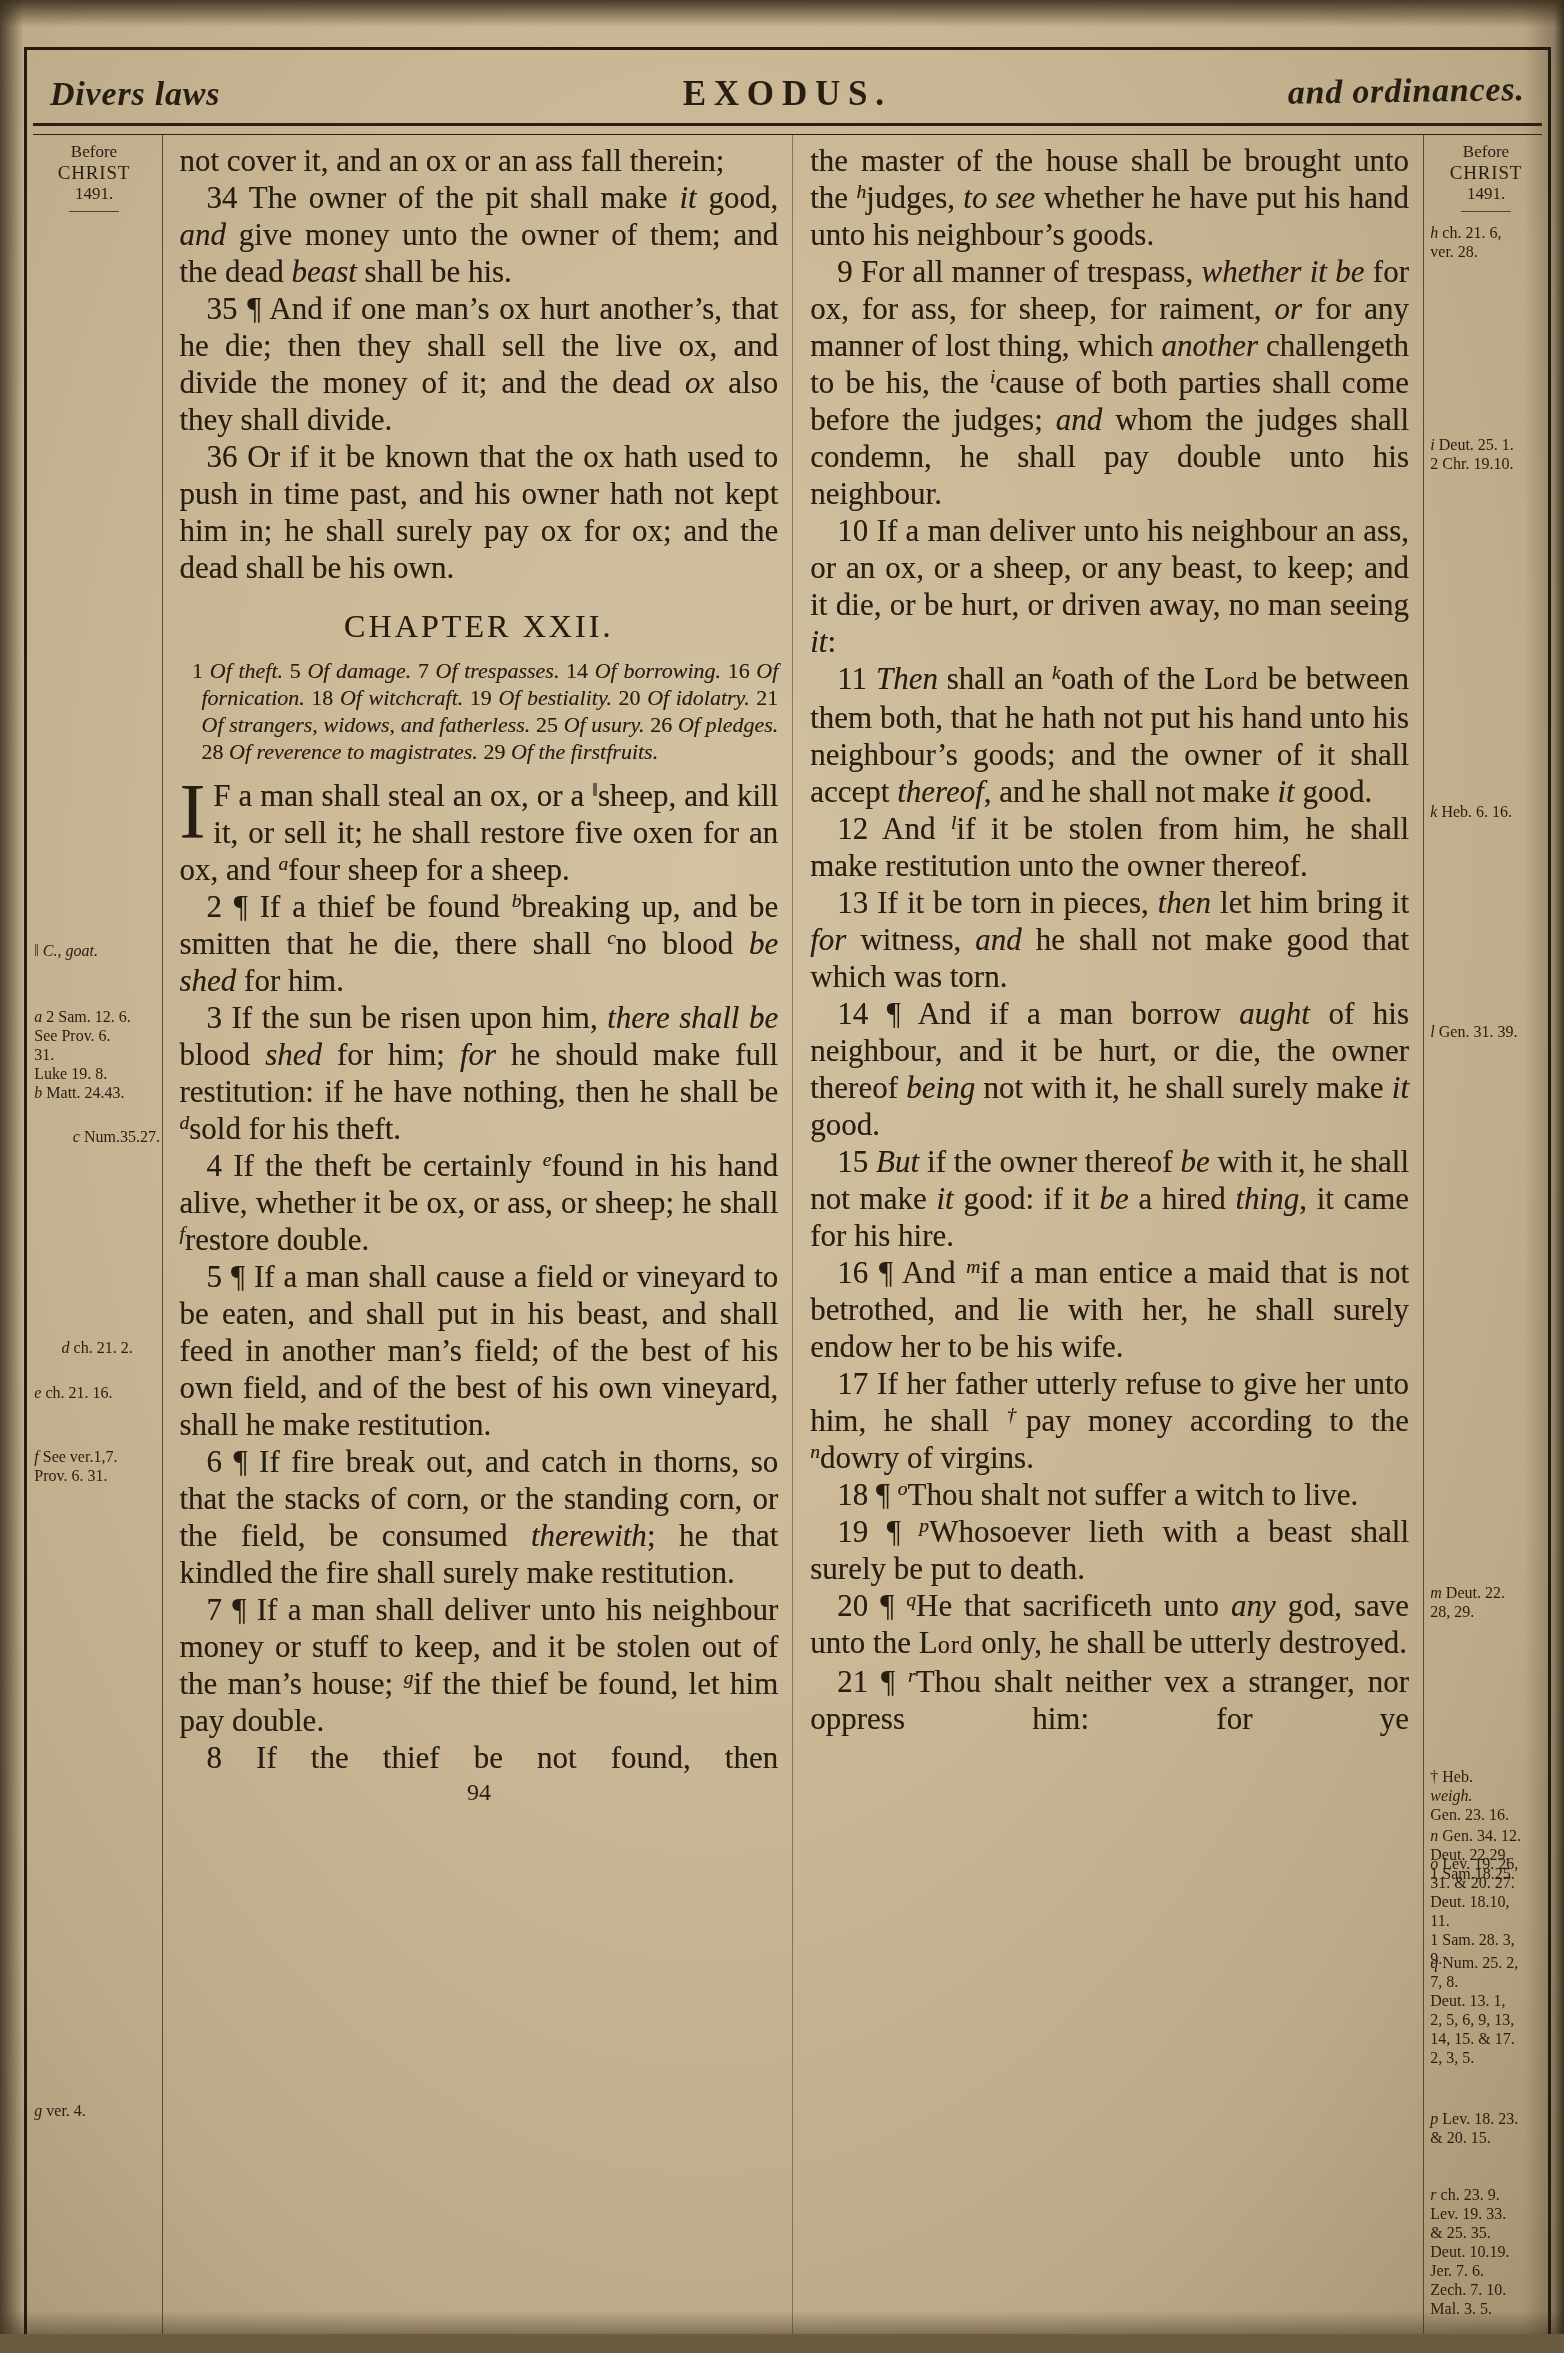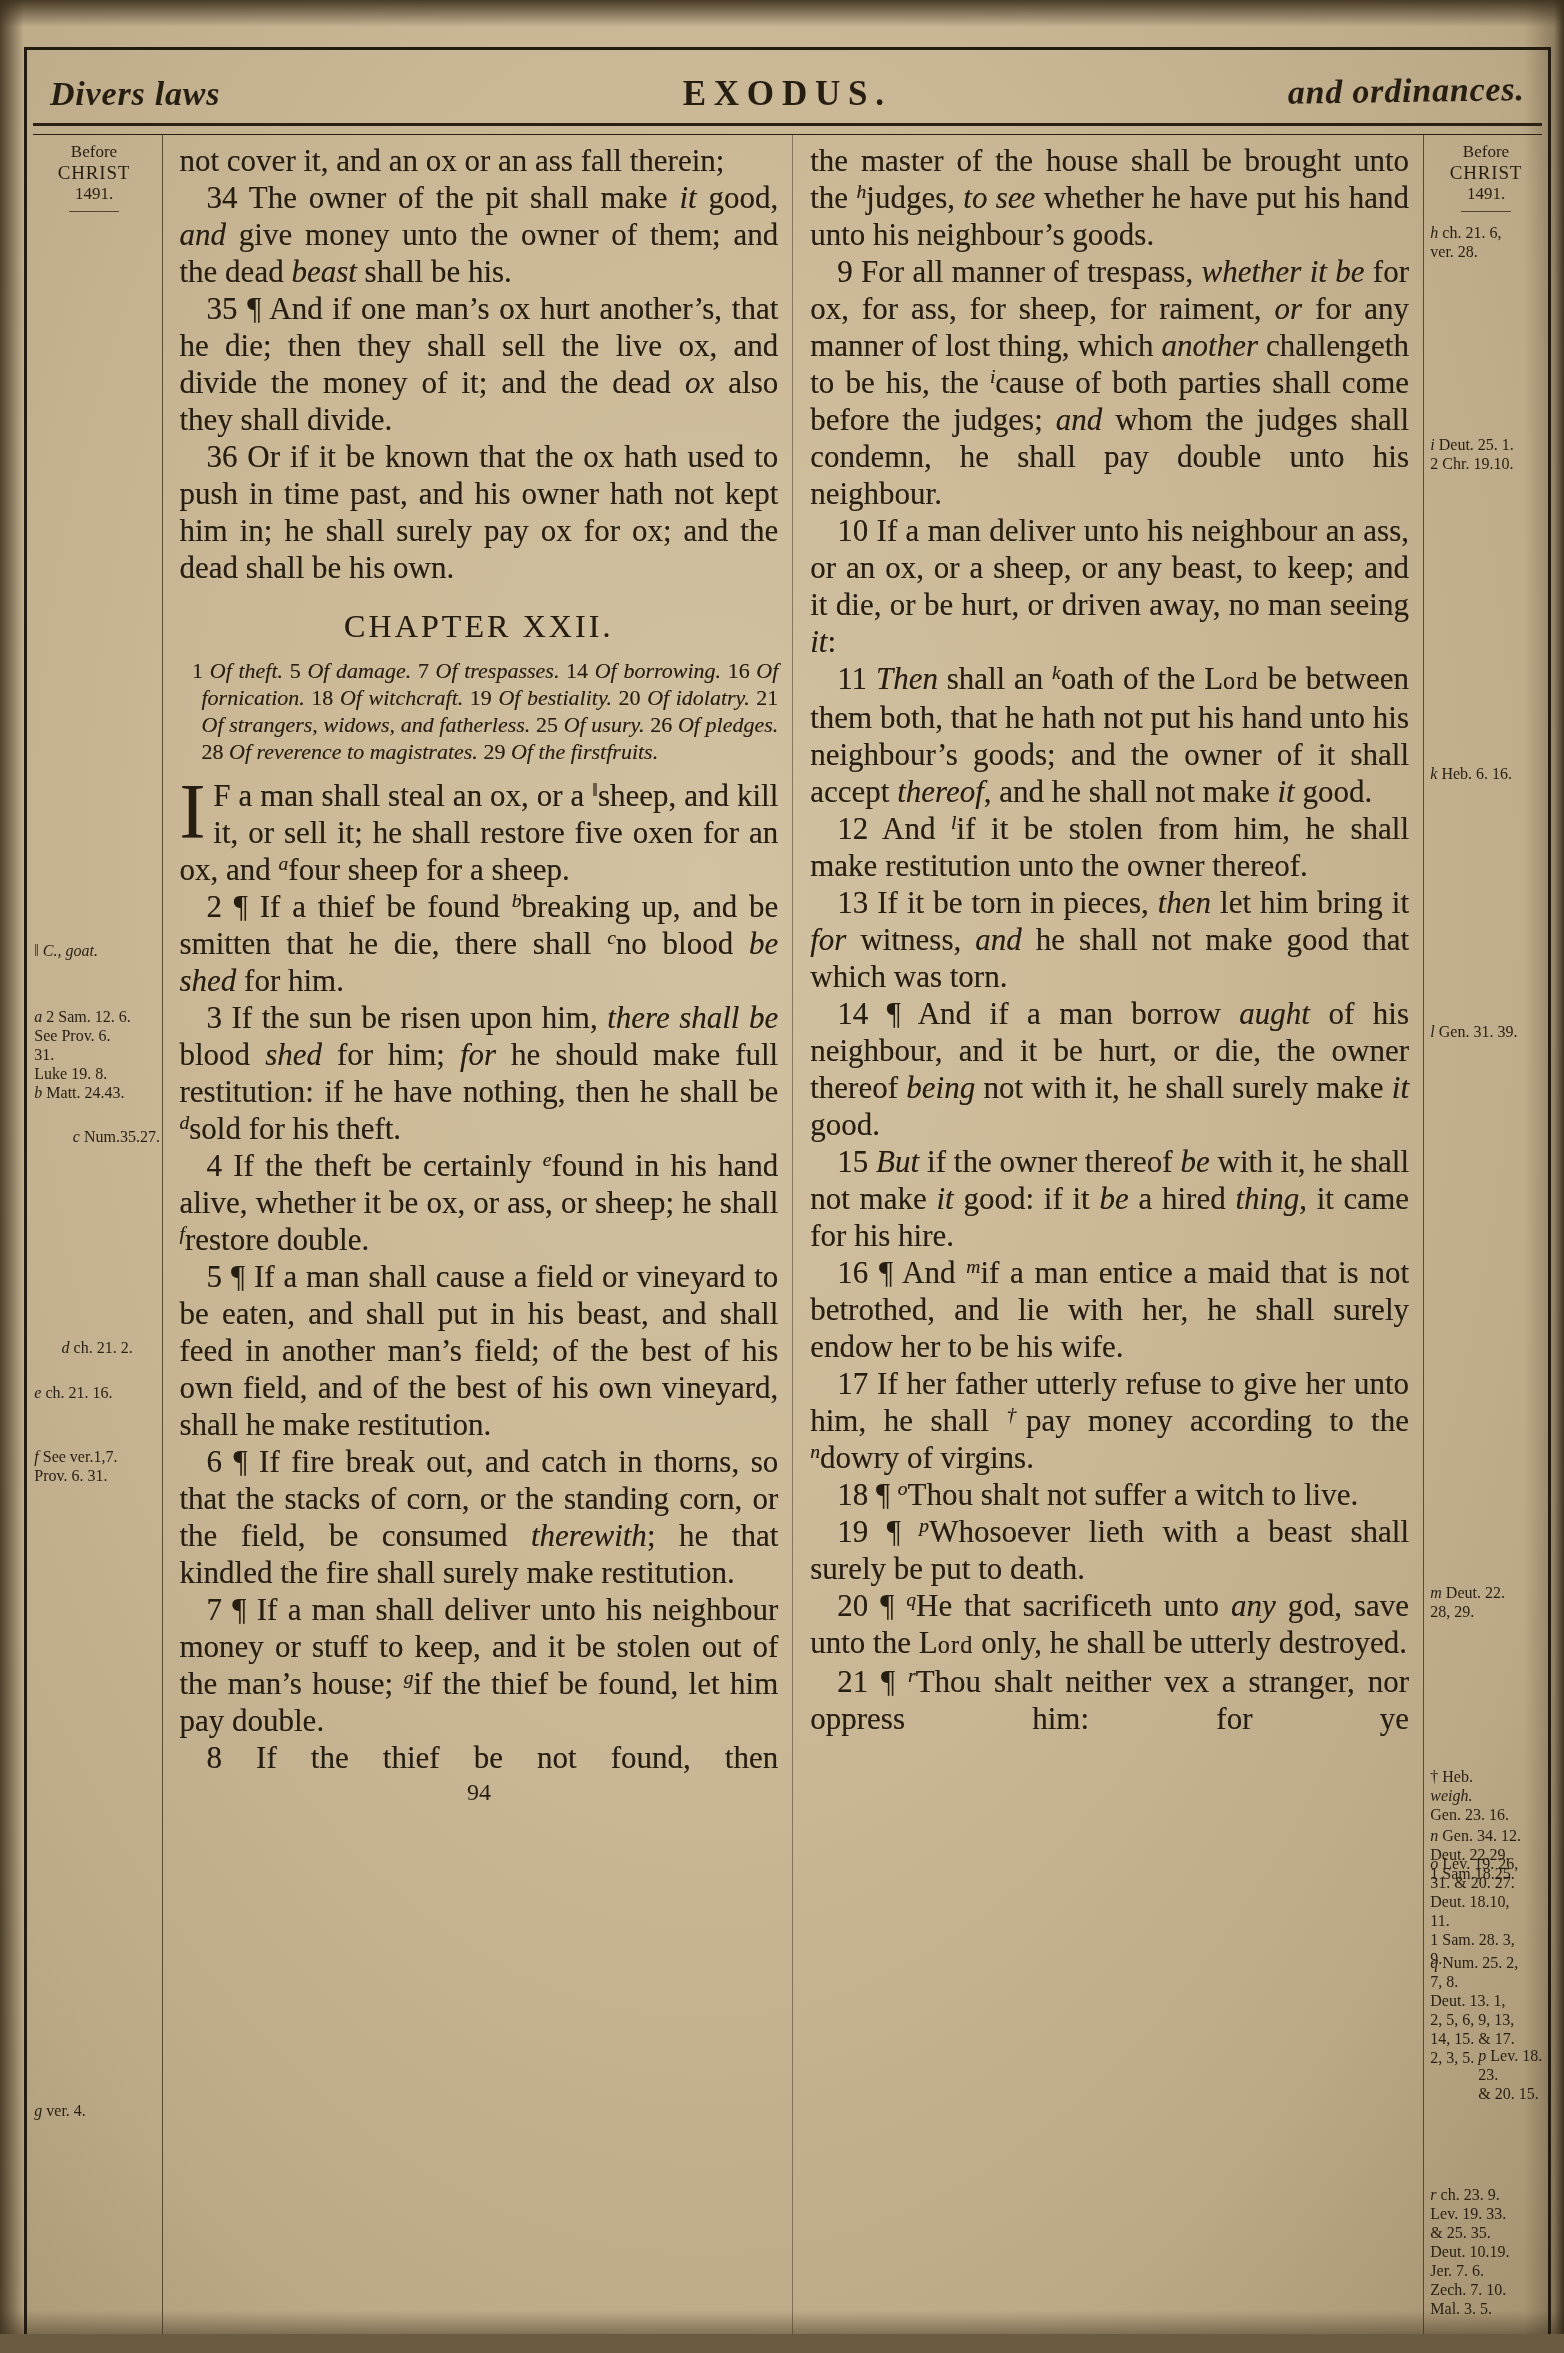--- a/index.html
+++ b/index.html
@@ -150,27 +150,27 @@
       <div class="vrule"></div>
 
       <aside class="margin-col right" id="margin-right">
         <div class="bc">
           <div class="bc1">Before</div>
           <div class="bc2">CHRIST</div>
           <div class="bc3">1491.</div>
         </div>
       <div class="margin-note" style="top: 88px;"><em>h</em> ch. 21. 6,<br>ver. 28.</div>
           <div class="margin-note" style="top: 300px;"><em>i</em> Deut. 25. 1.<br>2 Chr. 19.10.</div>
-          <div class="margin-note" style="top: 629px;"><em>k</em> Heb. 6. 16.</div>
+          <div class="margin-note" style="top: 667px;"><em>k</em> Heb. 6. 16.</div>
           <div class="margin-note" style="top: 887px;"><em>l</em> Gen. 31. 39.</div>
           <div class="margin-note" style="top: 1448px;"><em>m</em> Deut. 22.<br>28, 29.</div>
           <div class="margin-note" style="top: 1632px;">† Heb.<br><em>weigh.</em><br>Gen. 23. 16.</div>
           <div class="margin-note" style="top: 1691px;"><em>n</em> Gen. 34. 12.<br>Deut. 22.29.<br>1 Sam.18.25.</div>
           <div class="margin-note" style="top: 1719px;"><em>o</em> Lev. 19. 26,<br>31. &amp; 20. 27.<br>Deut. 18.10,<br>11.<br>1 Sam. 28. 3,<br>9.</div>
-          <div class="margin-note" style="top: 1911px; margin-left: 48px;"><em>p</em> Lev. 18. 23.<br>&amp; 20. 15.</div>
+          <div class="margin-note" style="top: 1974px;"><em>p</em> Lev. 18. 23.<br>&amp; 20. 15.</div>
           <div class="margin-note" style="top: 1818px;"><em>q</em> Num. 25. 2,<br>7, 8.<br>Deut. 13. 1,<br>2, 5, 6, 9, 13,<br>14, 15. &amp; 17.<br>2, 3, 5.</div>
           <div class="margin-note" style="top: 2050px;"><em>r</em> ch. 23. 9.<br>Lev. 19. 33.<br>&amp; 25. 35.<br>Deut. 10.19.<br>Jer. 7. 6.<br>Zech. 7. 10.<br>Mal. 3. 5.</div>
         </aside>
 
     </div>
   </div>
 </div>
 
 
 </body></html>

